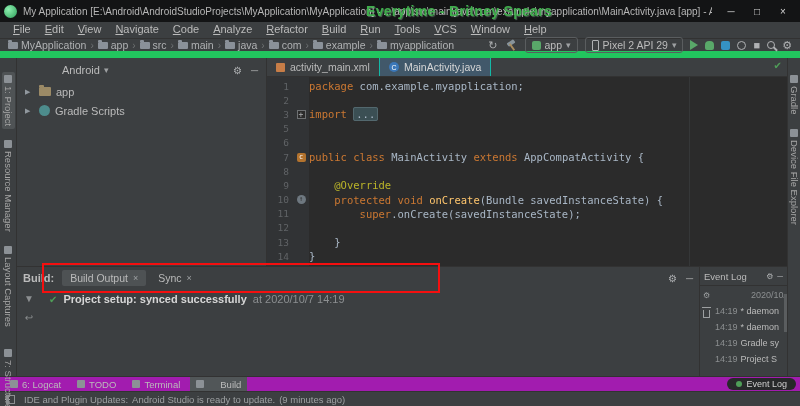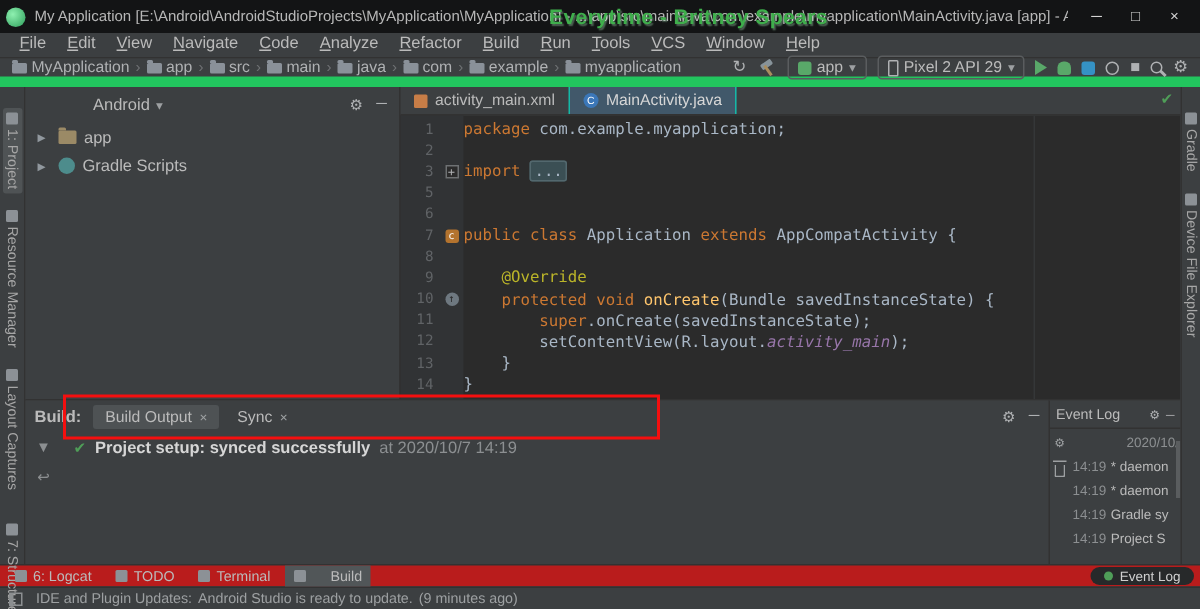--- a/index.html
+++ b/index.html
@@ -116,21 +116,21 @@
   .trash-icon { width:7px; height:8px; border:1px solid #9da0a2; border-top:none; border-radius:0 0 1px 1px; position:relative; margin-top:3px; }
   .trash-icon::before { content:""; position:absolute; top:-3px; left:-2px; right:-2px; height:1px; background:#9da0a2; }
   .el-list { flex:1; overflow:hidden; padding:1px 2px; font-size:9px; line-height:16px; }
   .el-date { color:#8c8f91;margin-left:36px; }
   .el-entry { white-space:nowrap; overflow:hidden; }
   .el-time { color:#8c8f91; margin-right:3px; }
   .el-text { color:#bbbbbb; }
   .el-scroll { width:3px; background:#5a5d5f; height:38px; margin-top:8px; }
 
   
-  .toolwindow-bar { height:15px; background:#b91c1c; border-top:1px solid #323232; display:flex; align-items:center; padding:0 4px; font-size:9.5px; color:#bbbbbb; }
+  .toolwindow-bar { height:15px; background:#a21caf; border-top:1px solid #323232; display:flex; align-items:center; padding:0 4px; font-size:9.5px; color:#bbbbbb; }
   .bb-items { display:flex; align-items:center; height:100%; gap:4px; }
   .bb-item { display:flex; align-items:center; gap:4px; padding:0 6px; height:100%; }
   .bb-item.active { background:#515658;gap:16px; }
   .bb-icon { width:8px; height:8px; background:#8c9196; border-radius:1px; flex:0 0 auto; }
   .eventlog-btn { margin-left:auto; display:flex; align-items:center; gap:4px; background:#27292a; border-radius:7px; padding:0 9px; height:12px; font-size:9px; color:#d0d0d0; }
   .eventlog-dot { width:6px; height:6px; border-radius:50%; background:#4f9e58; }
   .statusbar { height:15px; background:#3c3f41; border-top:1px solid #323232; display:flex; align-items:center; padding:0 6px; font-size:9.5px; color:#9da0a2; gap:5px; }
   .tw-toggle { width:9px; height:9px; border:1px solid #8c8f91; border-left-width:3px; margin-right:4px; flex:0 0 auto; }
   .sb-left { display:flex; gap:4px; align-items:center; min-width:0; overflow:hidden; white-space:nowrap; }
   .sb-right { margin-left:auto; display:flex; gap:11px; align-items:center; flex:0 0 auto; }
@@ -316,21 +316,21 @@
               <div class="code-line">
                 <span class="ln">6</span>
                 <span class="mark"></span>
                 <span class="code"></span>
               </div>
               <div class="code-line">
                 <span class="ln">7</span>
                 <span class="mark">
                   <span class="gmark-class">c</span>
                 </span>
-                <span class="code"><span class="tok kw">public class </span><span class="tok pl">Application </span><span class="tok kw">extends </span><span class="tok pl">AppCompatActivity </span><span class="tok pl">{</span></span>
+                <span class="code"><span class="tok kw">public class </span><span class="tok pl">MainActivity </span><span class="tok kw">extends </span><span class="tok pl">AppCompatActivity </span><span class="tok pl">{</span></span>
               </div>
               <div class="code-line">
                 <span class="ln">8</span>
                 <span class="mark"></span>
                 <span class="code"></span>
               </div>
               <div class="code-line">
                 <span class="ln">9</span>
                 <span class="mark"></span>
                 <span class="code"><span class="tok pl">    </span><span class="tok ann">@Override</span></span>
@@ -343,21 +343,20 @@
                 <span class="code"><span class="tok pl">    </span><span class="tok kw">protected void </span><span class="tok fn">onCreate</span><span class="tok pl">(Bundle savedInstanceState) {</span></span>
               </div>
               <div class="code-line">
                 <span class="ln">11</span>
                 <span class="mark"></span>
                 <span class="code"><span class="tok pl">        </span><span class="tok kw">super</span><span class="tok pl">.onCreate(savedInstanceState);</span></span>
               </div>
               <div class="code-line">
                 <span class="ln">12</span>
                 <span class="mark"></span>
-                <span class="code"><span class="tok pl">        setContentView(R.layout.</span><span class="tok field">activity_main</span><span class="tok pl">);</span></span>
               </div>
               <div class="code-line">
                 <span class="ln">13</span>
                 <span class="mark"></span>
                 <span class="code"><span class="tok pl">    }</span></span>
               </div>
               <div class="code-line">
                 <span class="ln">14</span>
                 <span class="mark"></span>
                 <span class="code"><span class="tok pl">}</span></span>

